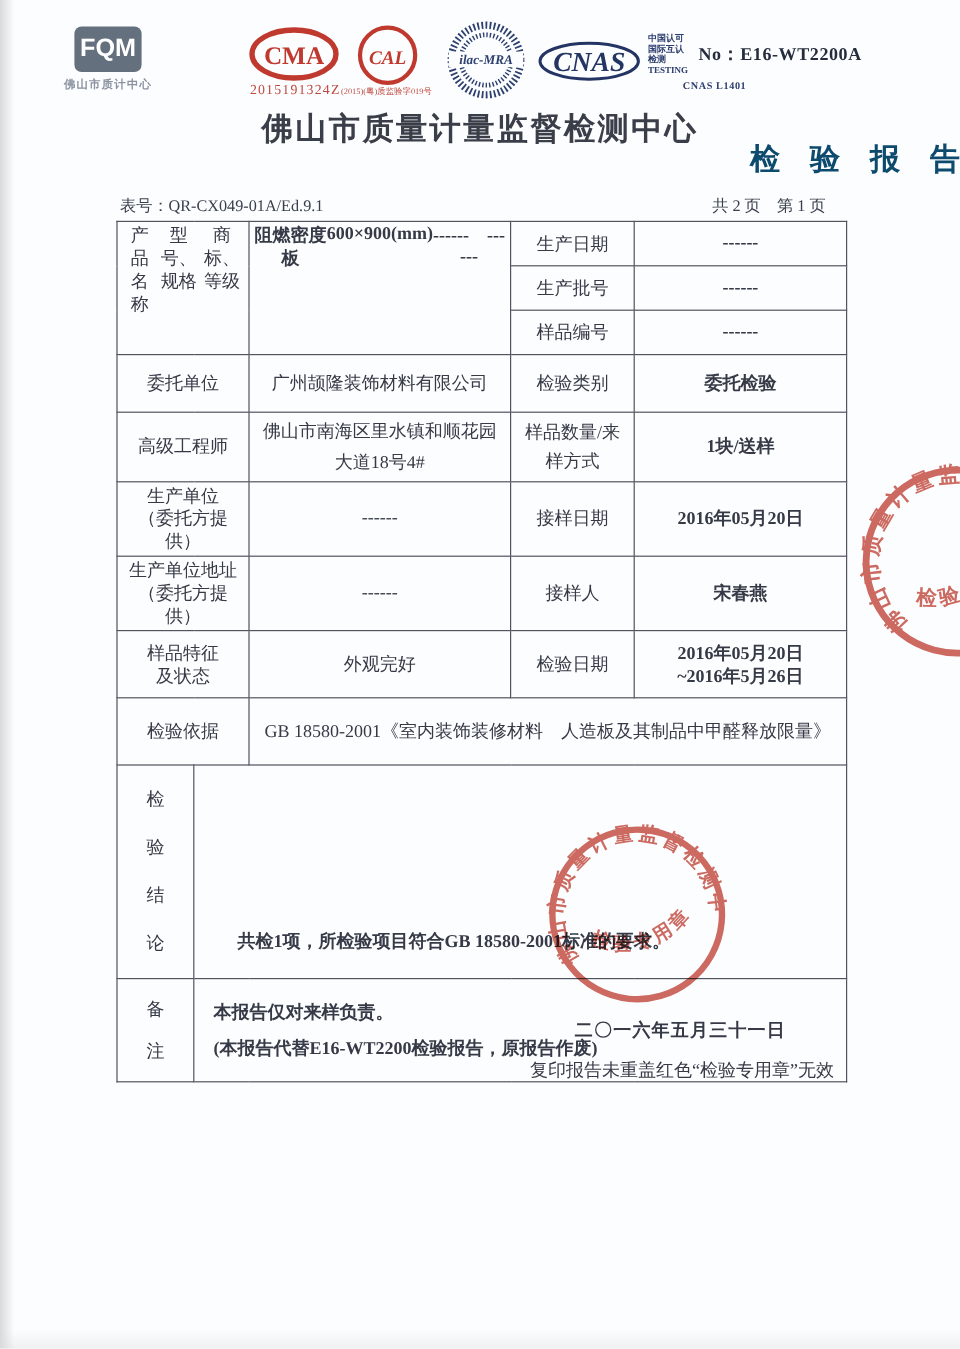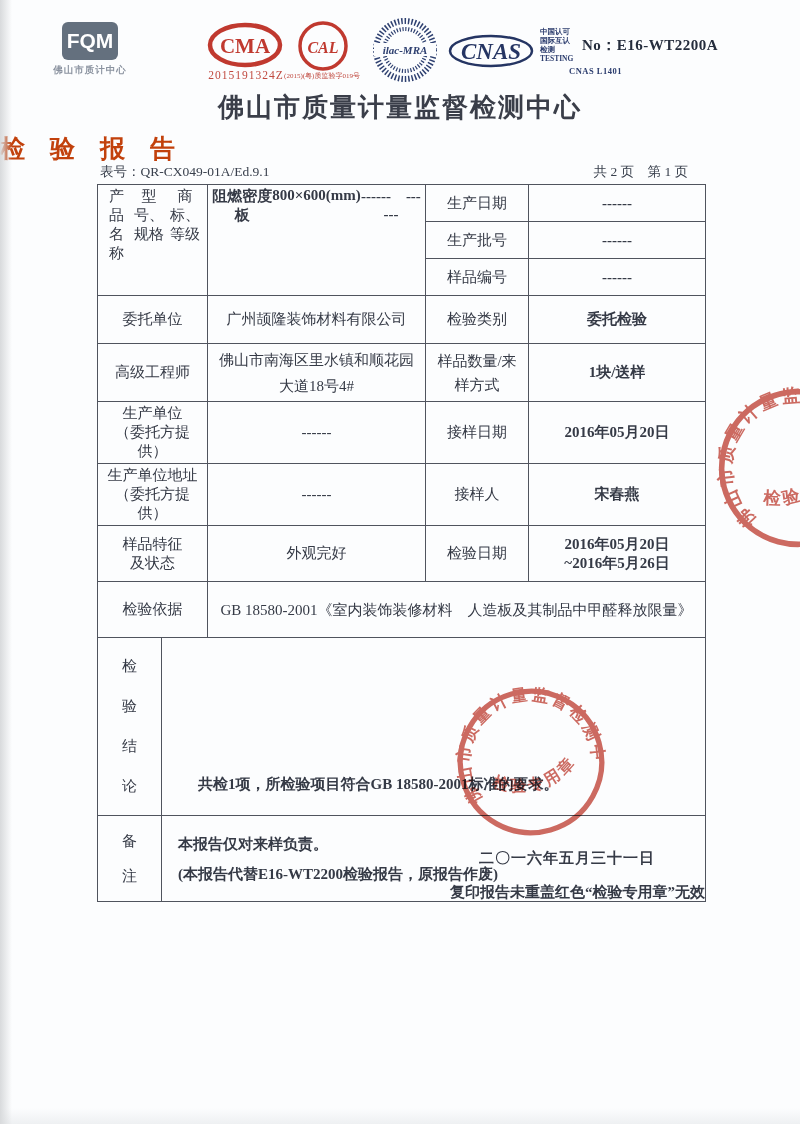--- a/index.html
+++ b/index.html
@@ -20,38 +20,38 @@
      color:#8b93a0; letter-spacing:1px; }
   .cma-cap { left:203px; top:69px; width:86px; text-align:center; font-size:11.5px; color:#c0493f; letter-spacing:1px; }
   .cal-cap { left:278px; top:71px; width:88px; text-align:center; font-size:7px; color:#c0493f; }
   .cnas-stack { left:540px; top:27px; font-size:7.5px; line-height:9px; color:#2c3d6e; font-weight:bold; }
   .cnas-l { left:569px; top:66px; font-size:8.5px; color:#2c3d6e; font-weight:bold; letter-spacing:.5px; }
   .report-no { left:582px; top:36px; font-size:15px; font-weight:bold; color:#252d3d; letter-spacing:.5px; }
 
   
   .org-title { left:0; top:90px; width:100%; text-align:center; font-size:26px; font-weight:bold;
      letter-spacing:2px; color:#3a3e49; }
-  .doc-title { left:0; top:132px; width:100%; text-align:left; font-size:25px; font-weight:bold; color:#c2410c; }
+  .doc-title { left:0; top:116px; width:100%; text-align:right; font-size:25px; font-weight:bold; color:#0c4a6e; }
   .meta-form { left:100px; top:163px; font-size:13.5px; }
   .meta-page { right:112px; top:163px; font-size:13.5px; }
 
   
   table.rep { position:absolute; left:97px; top:184px; width:608px; border-collapse:collapse;
      font-size:15px; color:#353a46; table-layout:fixed; }
   table.rep td { border:1.5px solid #50545e; text-align:center; vertical-align:middle; padding:2px 4px; }
   td.lab { font-weight:400; }
   td.val { font-weight:bold; }
   td.val-left { font-weight:normal; text-align:left; padding-left:14px; }
   .stack3 { display:flex; flex-direction:row; justify-content:space-between; height:106px; }
   .vstack { display:flex; flex-direction:column; justify-content:space-around; align-items:center; height:100%; }
   td.vlabel { font-weight:400; }
   .concl-cell { position:relative; height:100%; }
   .concl-text { position:absolute; left:36px; top:48px; font-weight:bold; }
   .concl-date { position:absolute; right:50px; top:122px; font-weight:bold; letter-spacing:1px; }
-  .concl-note { position:absolute; right:0; top:156px; font-weight:bold;text-align:center; }
+  .concl-note { position:absolute; right:10px; top:156px; font-weight:normal;text-align:center; }
   .remark-line { text-align:left; padding-left:12px; line-height:30px; font-weight:bold; }
 
   
   .sig-bar { left:97px; top:902px; width:640px; display:flex; align-items:center; font-size:14.5px; font-weight:bold; }
   .sig-title { font-weight:400; font-size:13px; margin:0 8px 0 14px; }
   .sig-script { margin:0 4px; transform:rotate(-6deg); }
 
   
   .stamp { position:absolute; z-index:5; opacity:.82; mix-blend-mode:multiply; }
   .stamp-1 { left:455px; top:686px; width:152px; height:152px; transform:rotate(-16deg); }
@@ -122,21 +122,21 @@
       <td class="lab" colspan="2" rowspan="3">
         <div class="stack3">
           <span>产品名称</span>
           <span>型号、规格</span>
           <span>商标、等级</span>
         </div>
       </td>
       <td class="val" rowspan="3">
         <div class="stack3">
           <span>阻燃密度板</span>
-          <span>800×600(mm)</span>
+          <span>600×900(mm)</span>
           <span>------　------</span>
         </div>
       </td>
       <td class="lab">生产日期</td>
       <td class="val">------</td>
     </tr>
     <tr style="height:36px;">
       <td class="lab">生产批号</td>
       <td class="val">------</td>
     </tr>

